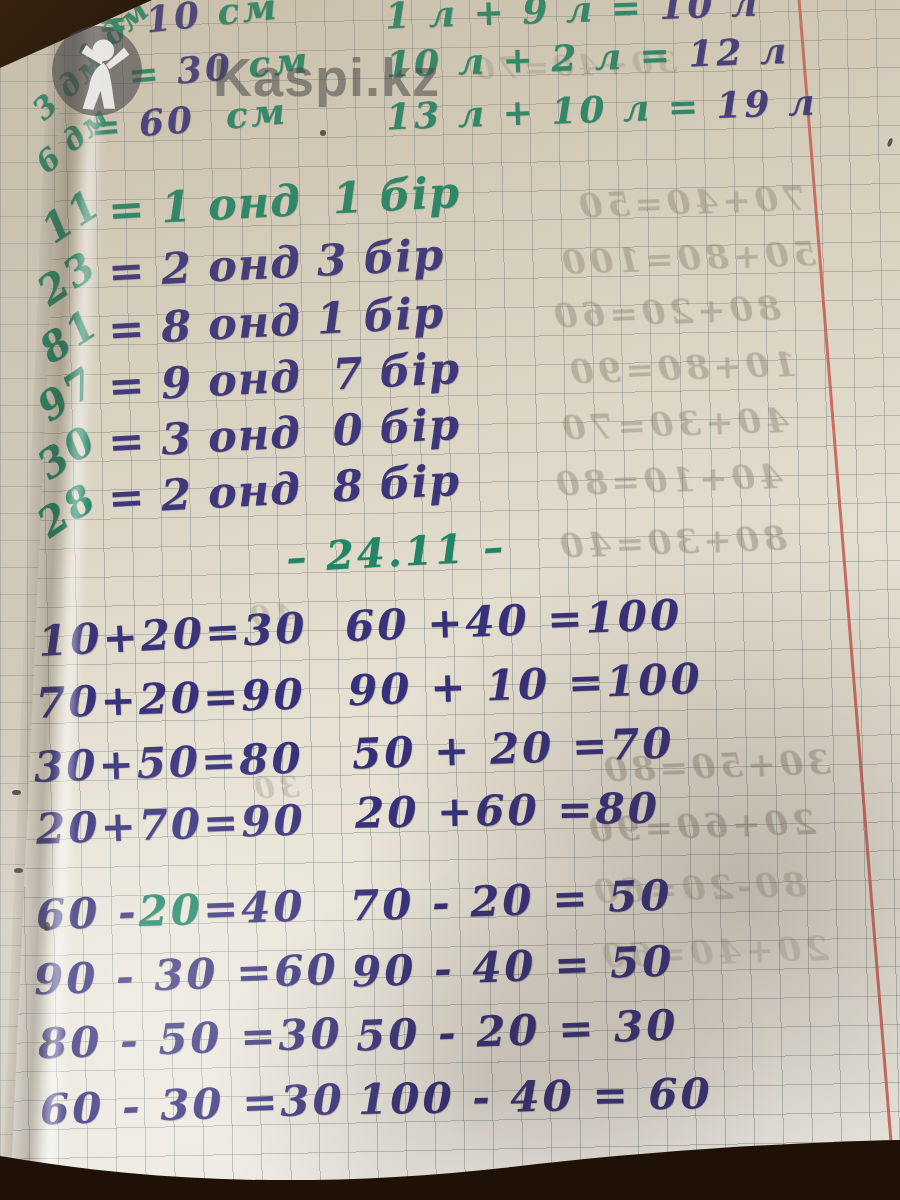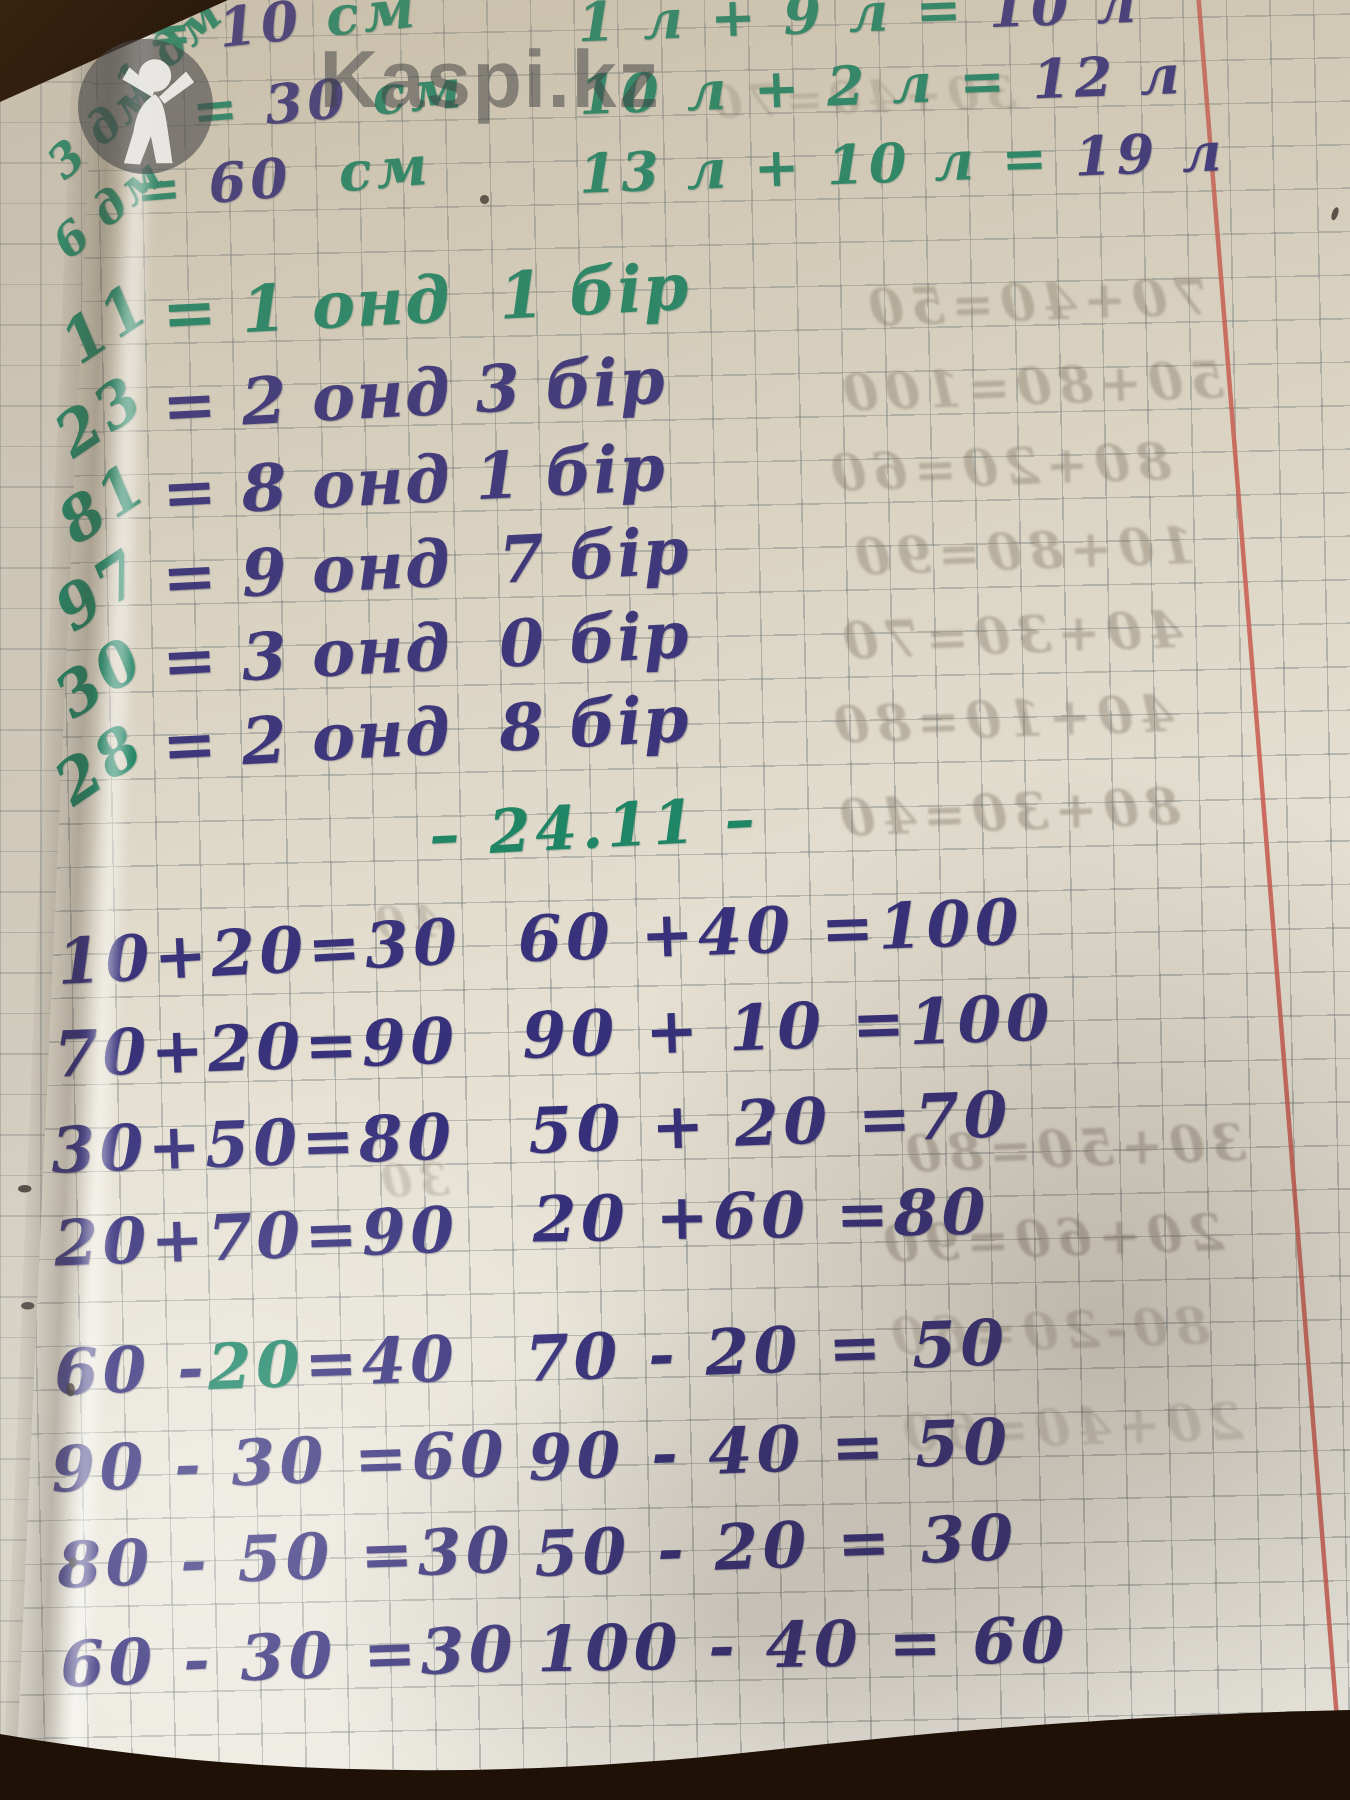--- a/index.html
+++ b/index.html
@@ -47,21 +47,21 @@
           radial-gradient(ellipse 50% 40% at 16% 84%, rgba(255,255,255,0.30), rgba(255,255,255,0) 65%);}
   .corner-wedge{position:absolute;left:0;top:0;width:160px;height:75px;
         background:linear-gradient(135deg,#38230f,#24150a);
         clip-path:polygon(0 0,152px 0,0 68px);}
   .table-bottom{position:absolute;left:0;top:1126px;}
   .speck{position:absolute;background:#2c2620;border-radius:50%;opacity:0.8;}
   
   .watermark{position:absolute;left:0;top:0;width:560px;height:140px;pointer-events:none;}
   .wm-circle{position:absolute;left:52px;top:26px;width:90px;height:90px;border-radius:50%;
         background:rgba(72,72,74,0.60);}
-  .wm-text{position:absolute;left:213px;top:22px;font-family:"Liberation Sans",sans-serif;
+  .wm-text{position:absolute;left:213px;top:46px;font-family:"Liberation Sans",sans-serif;
         font-weight:700;font-size:54px;color:rgba(66,66,68,0.52);letter-spacing:1px;}
 </style>
 </head>
 <body>
 
 <div id="photo">
 
   <div class="grid"></div>
   <div class="prev-page"></div>
 

